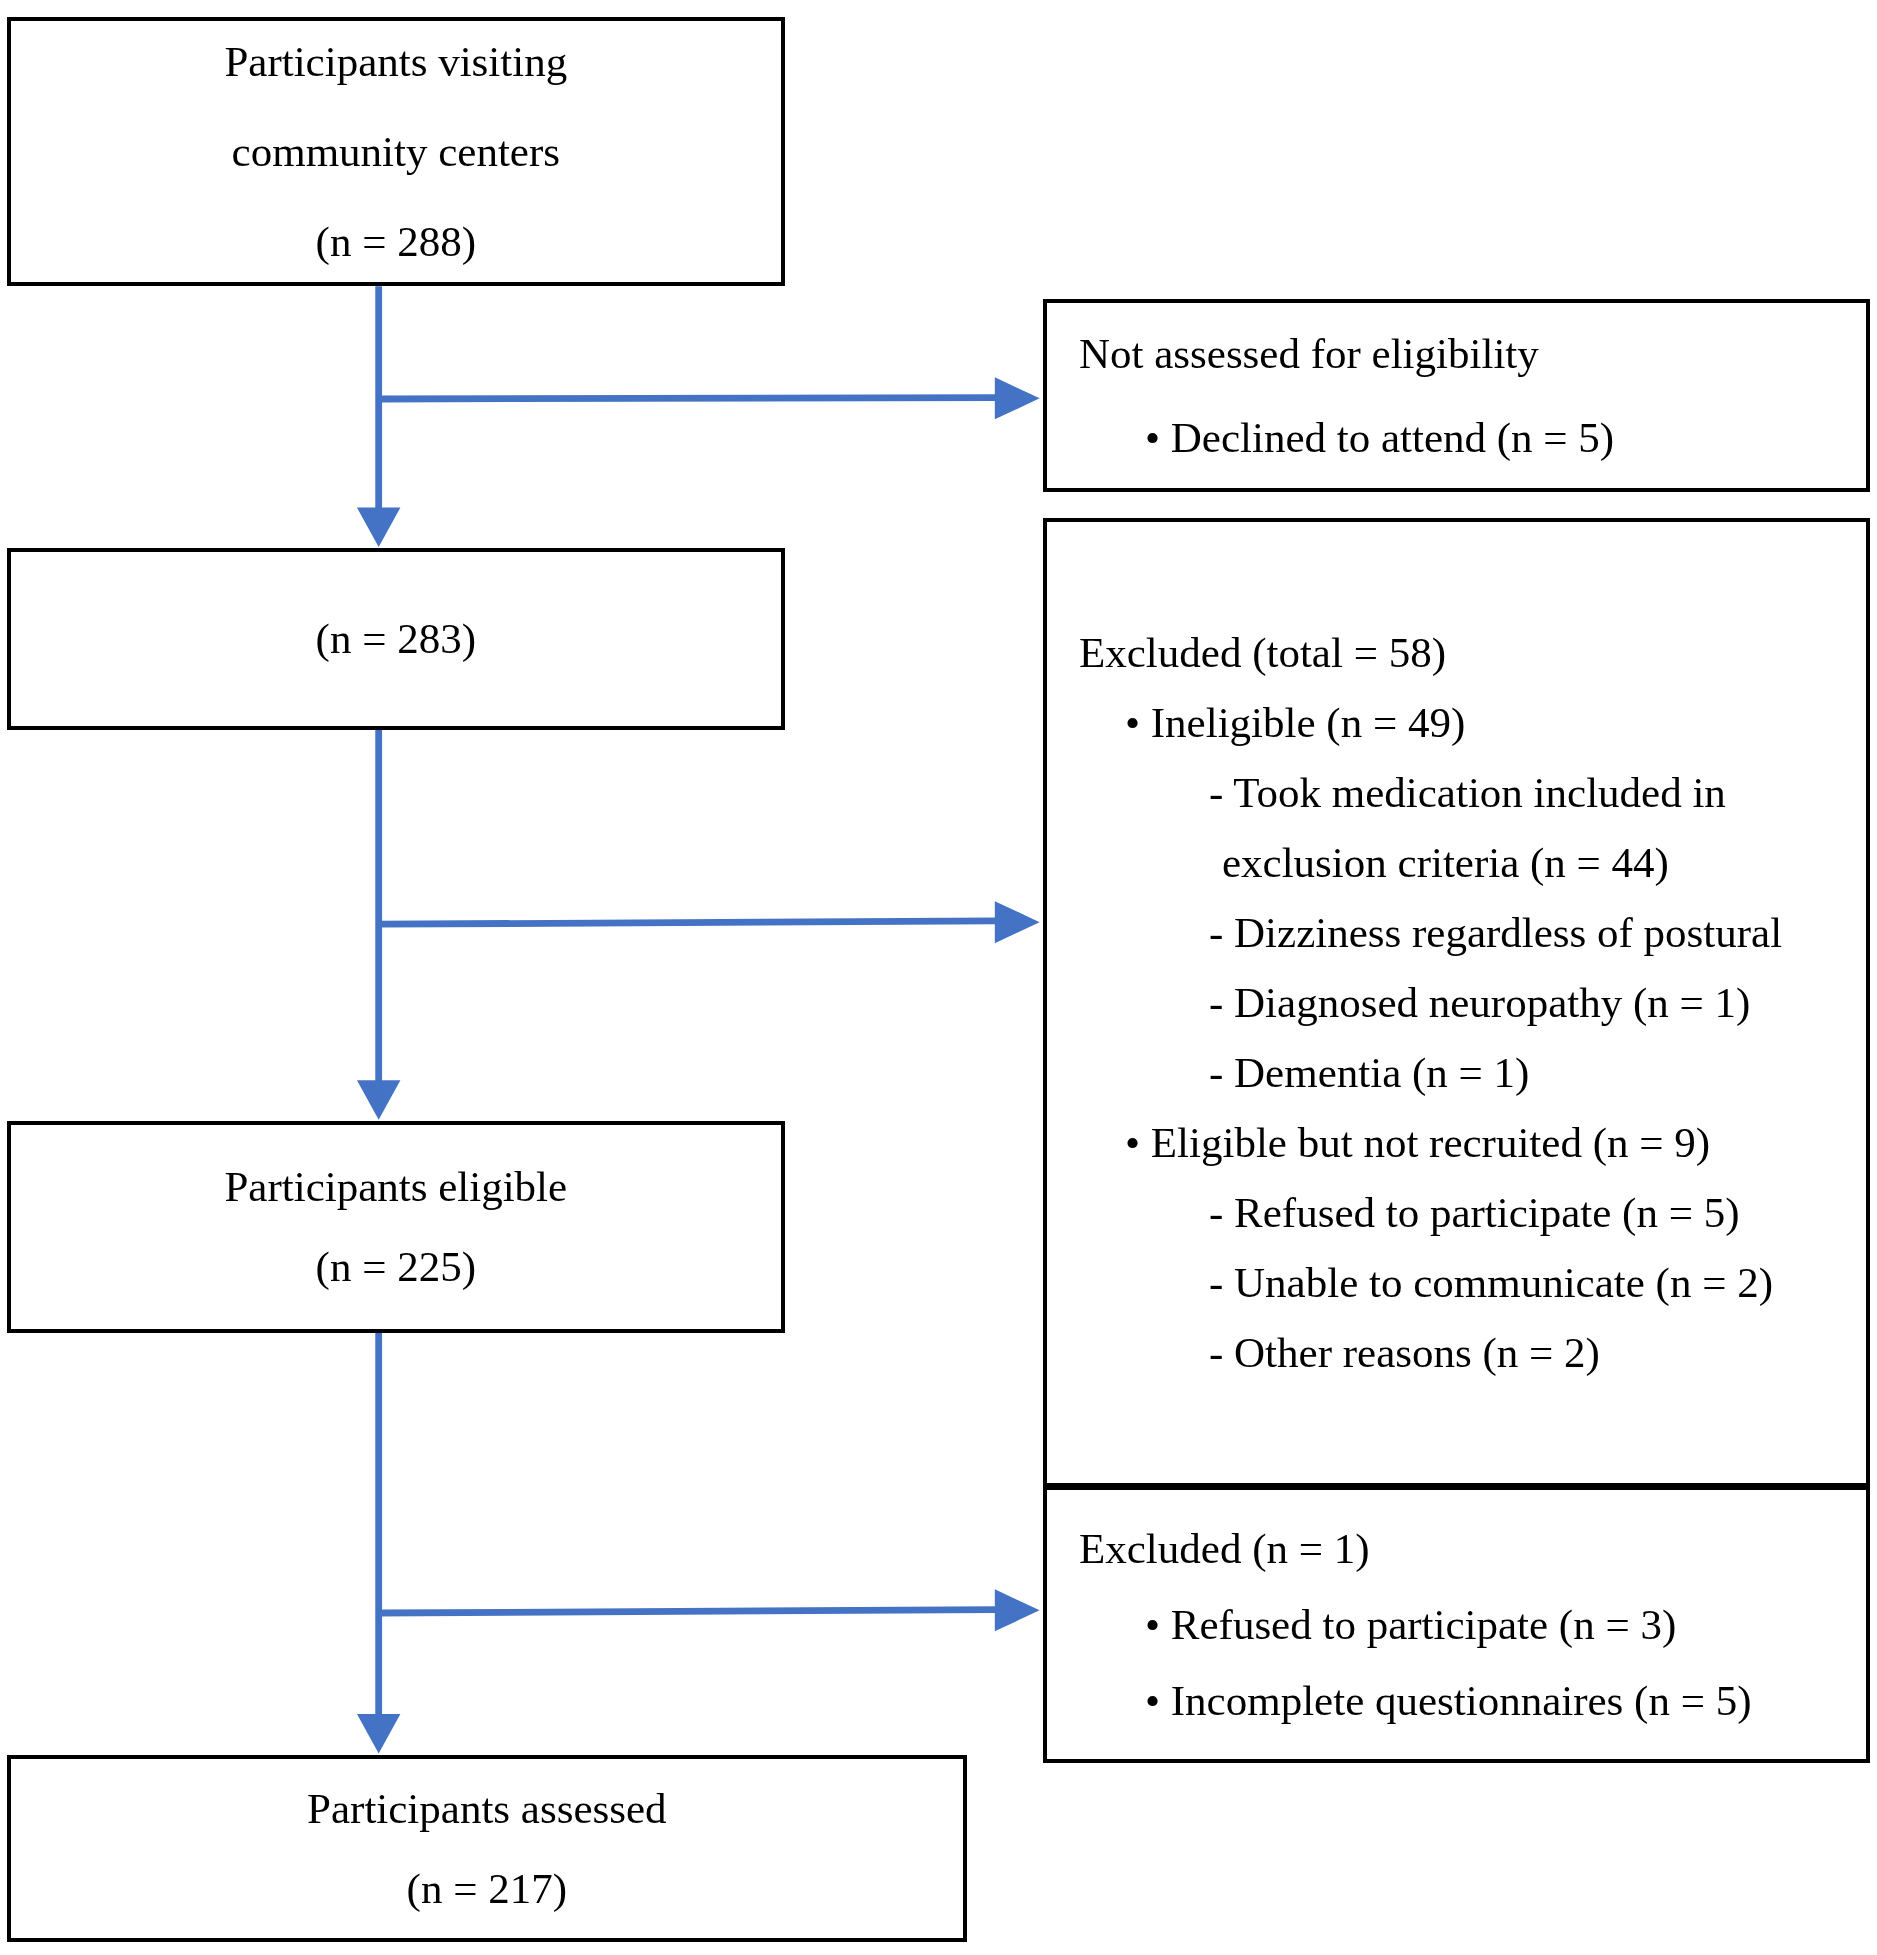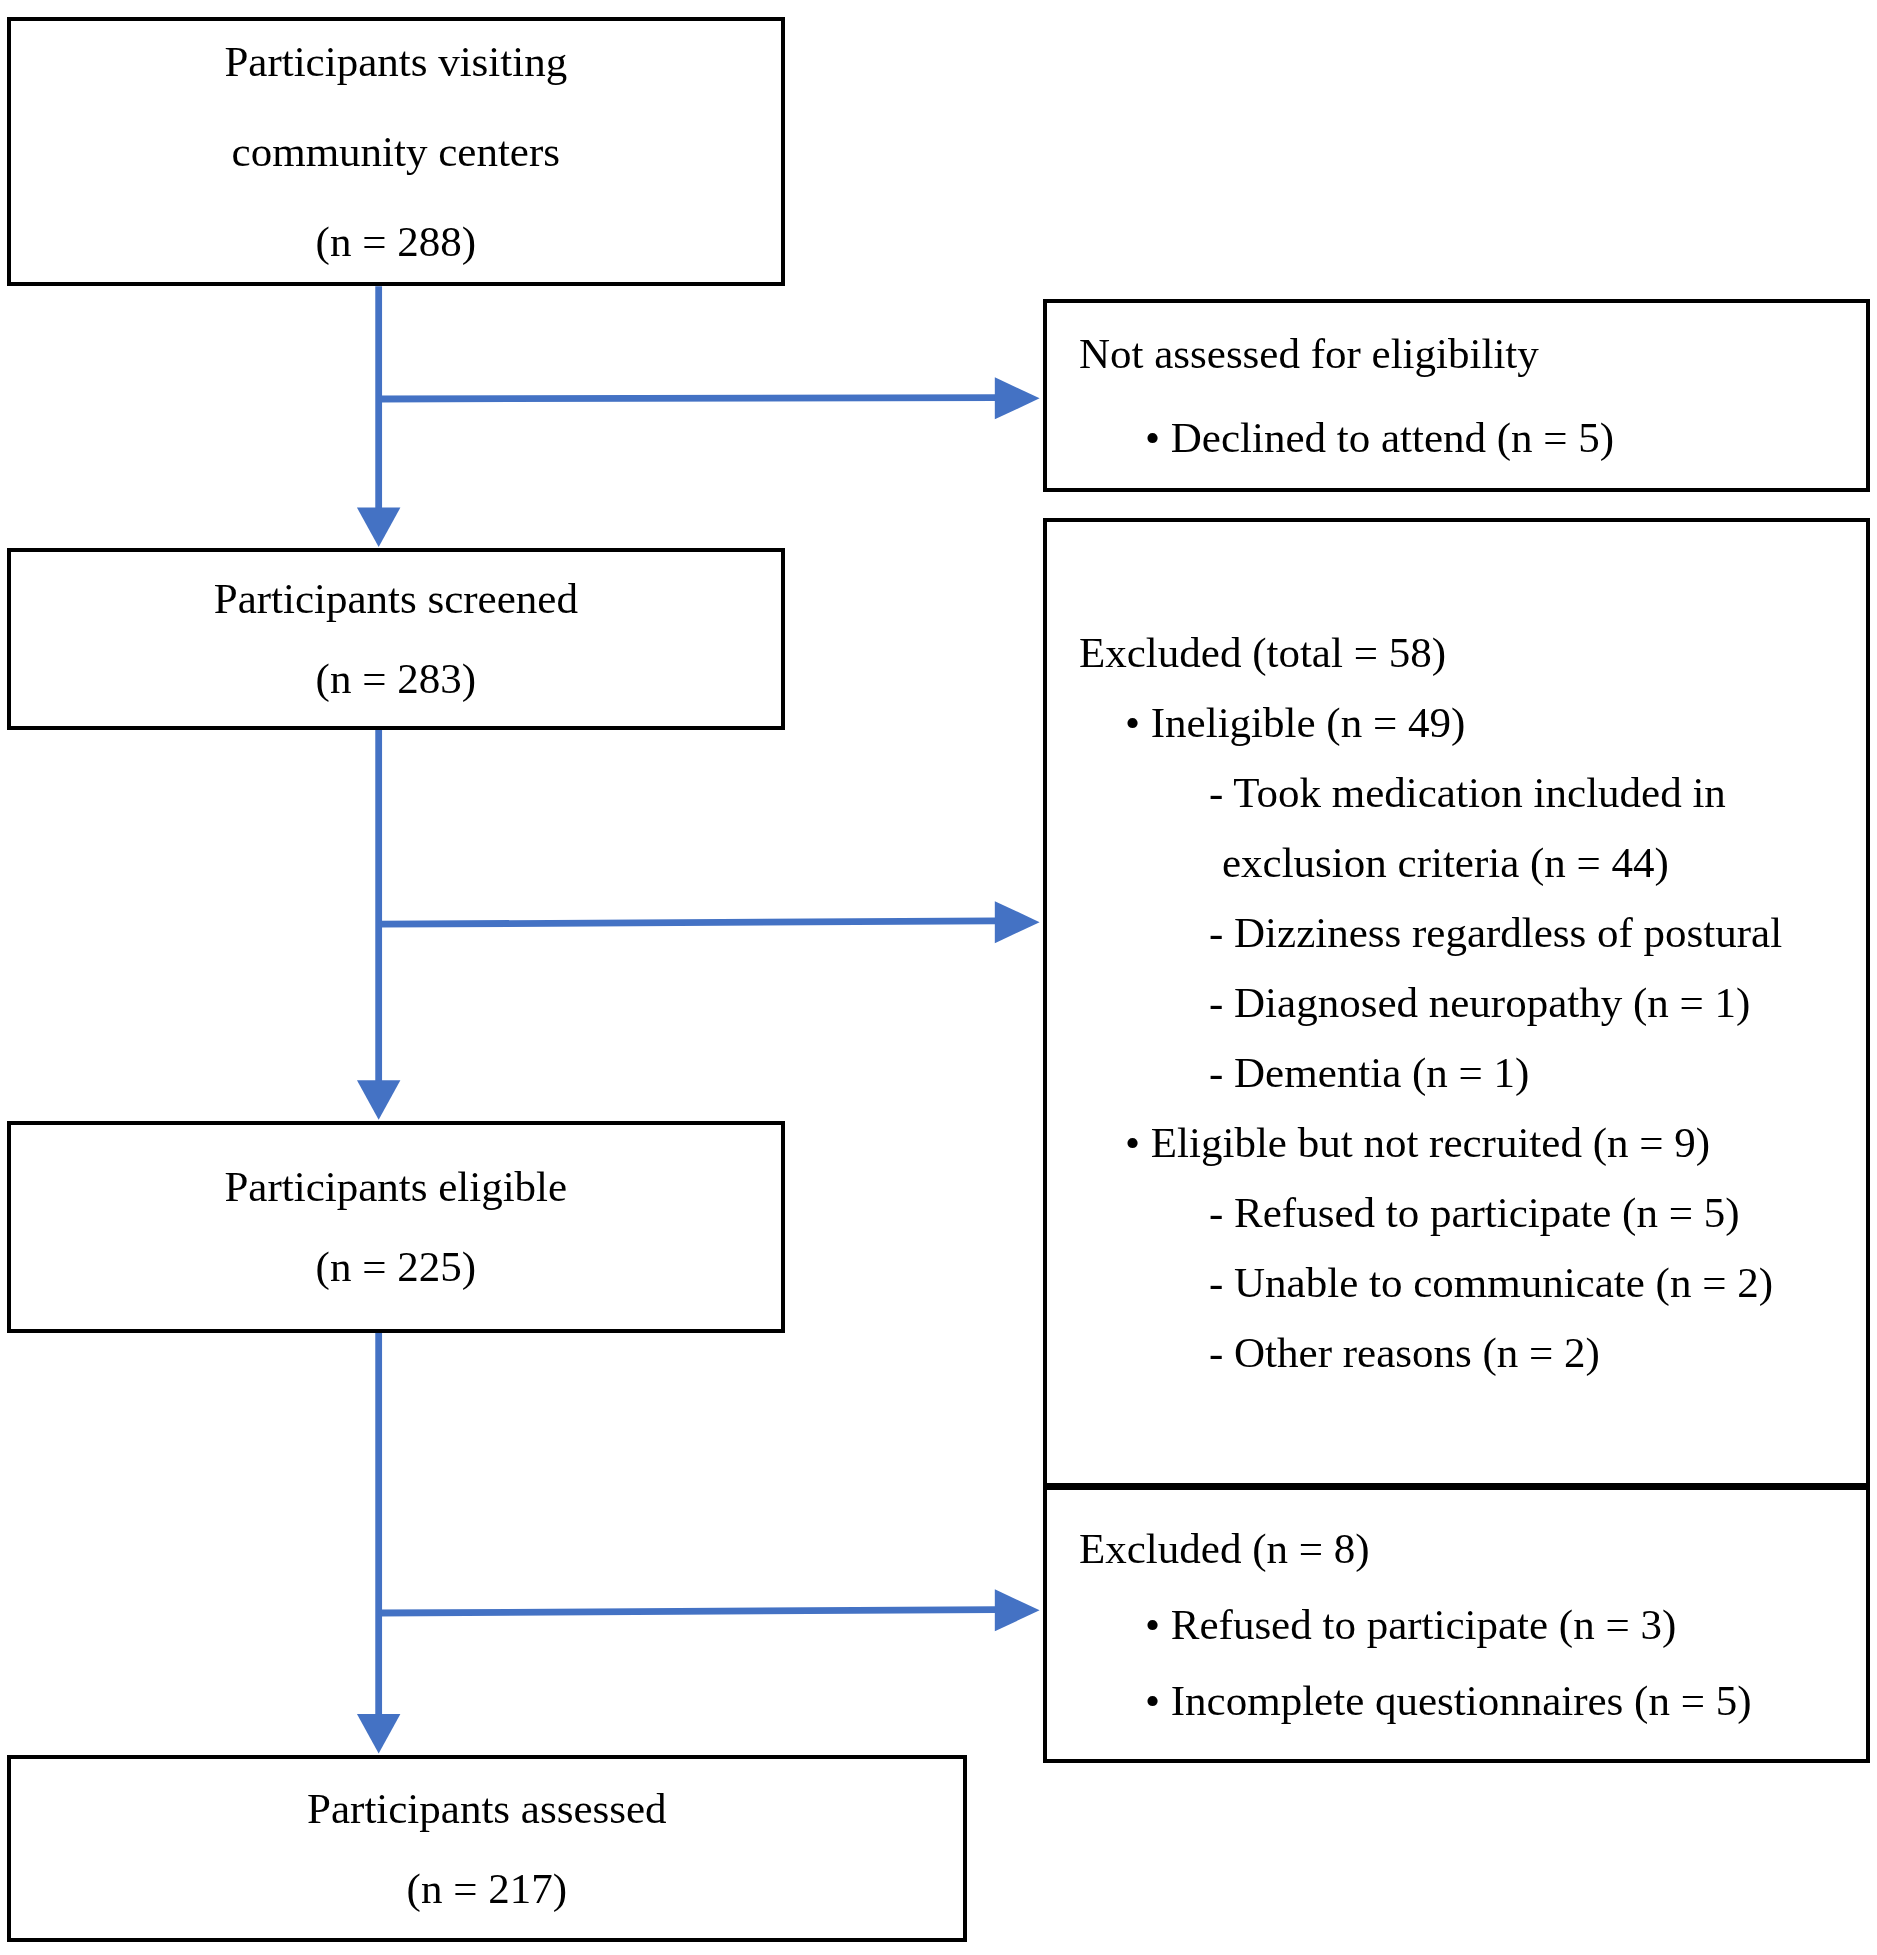--- a/index.html
+++ b/index.html
@@ -63,21 +63,20 @@
     </g>
   </svg>
 
   <div class="fbox center b-visiting" style="left:6.8px;top:17px;width:778px;height:269px;">
     <div class="line">Participants visiting</div>
     <div class="line">community centers</div>
     <div class="line">(n = 288)</div>
   </div>
 
   <div class="fbox center" style="left:6.8px;top:548px;width:778px;height:182px;">
-    <div class="line">Participants screened</div>
     <div class="line">(n = 283)</div>
   </div>
 
   <div class="fbox center" style="left:6.8px;top:1121px;width:778px;height:212px;">
     <div class="line">Participants eligible</div>
     <div class="line">(n = 225)</div>
   </div>
 
   <div class="fbox center" style="left:6.8px;top:1755px;width:960px;height:187px;">
     <div class="line">Participants assessed</div>
@@ -97,19 +96,19 @@
     <div class="line lvl-d">- Dizziness regardless of postural</div>
     <div class="line lvl-d">- Diagnosed neuropathy (n = 1)</div>
     <div class="line lvl-d">- Dementia (n = 1)</div>
     <div class="line lvl-b">• Eligible but not recruited (n = 9)</div>
     <div class="line lvl-d">- Refused to participate (n = 5)</div>
     <div class="line lvl-d">- Unable to communicate (n = 2)</div>
     <div class="line lvl-d">- Other reasons (n = 2)</div>
   </div>
 
   <div class="fbox b-excl2" style="left:1043px;top:1486px;width:827px;height:277px;">
-    <div class="line lvl-h">Excluded (n = 8)</div>
+    <div class="line lvl-h">Excluded (n = 1)</div>
     <div class="line lvl-bb">• Refused to participate (n = 3)</div>
     <div class="line lvl-bb">• Incomplete questionnaires (n = 5)</div>
   </div>
 
 </div>
 
 
 </body></html>

